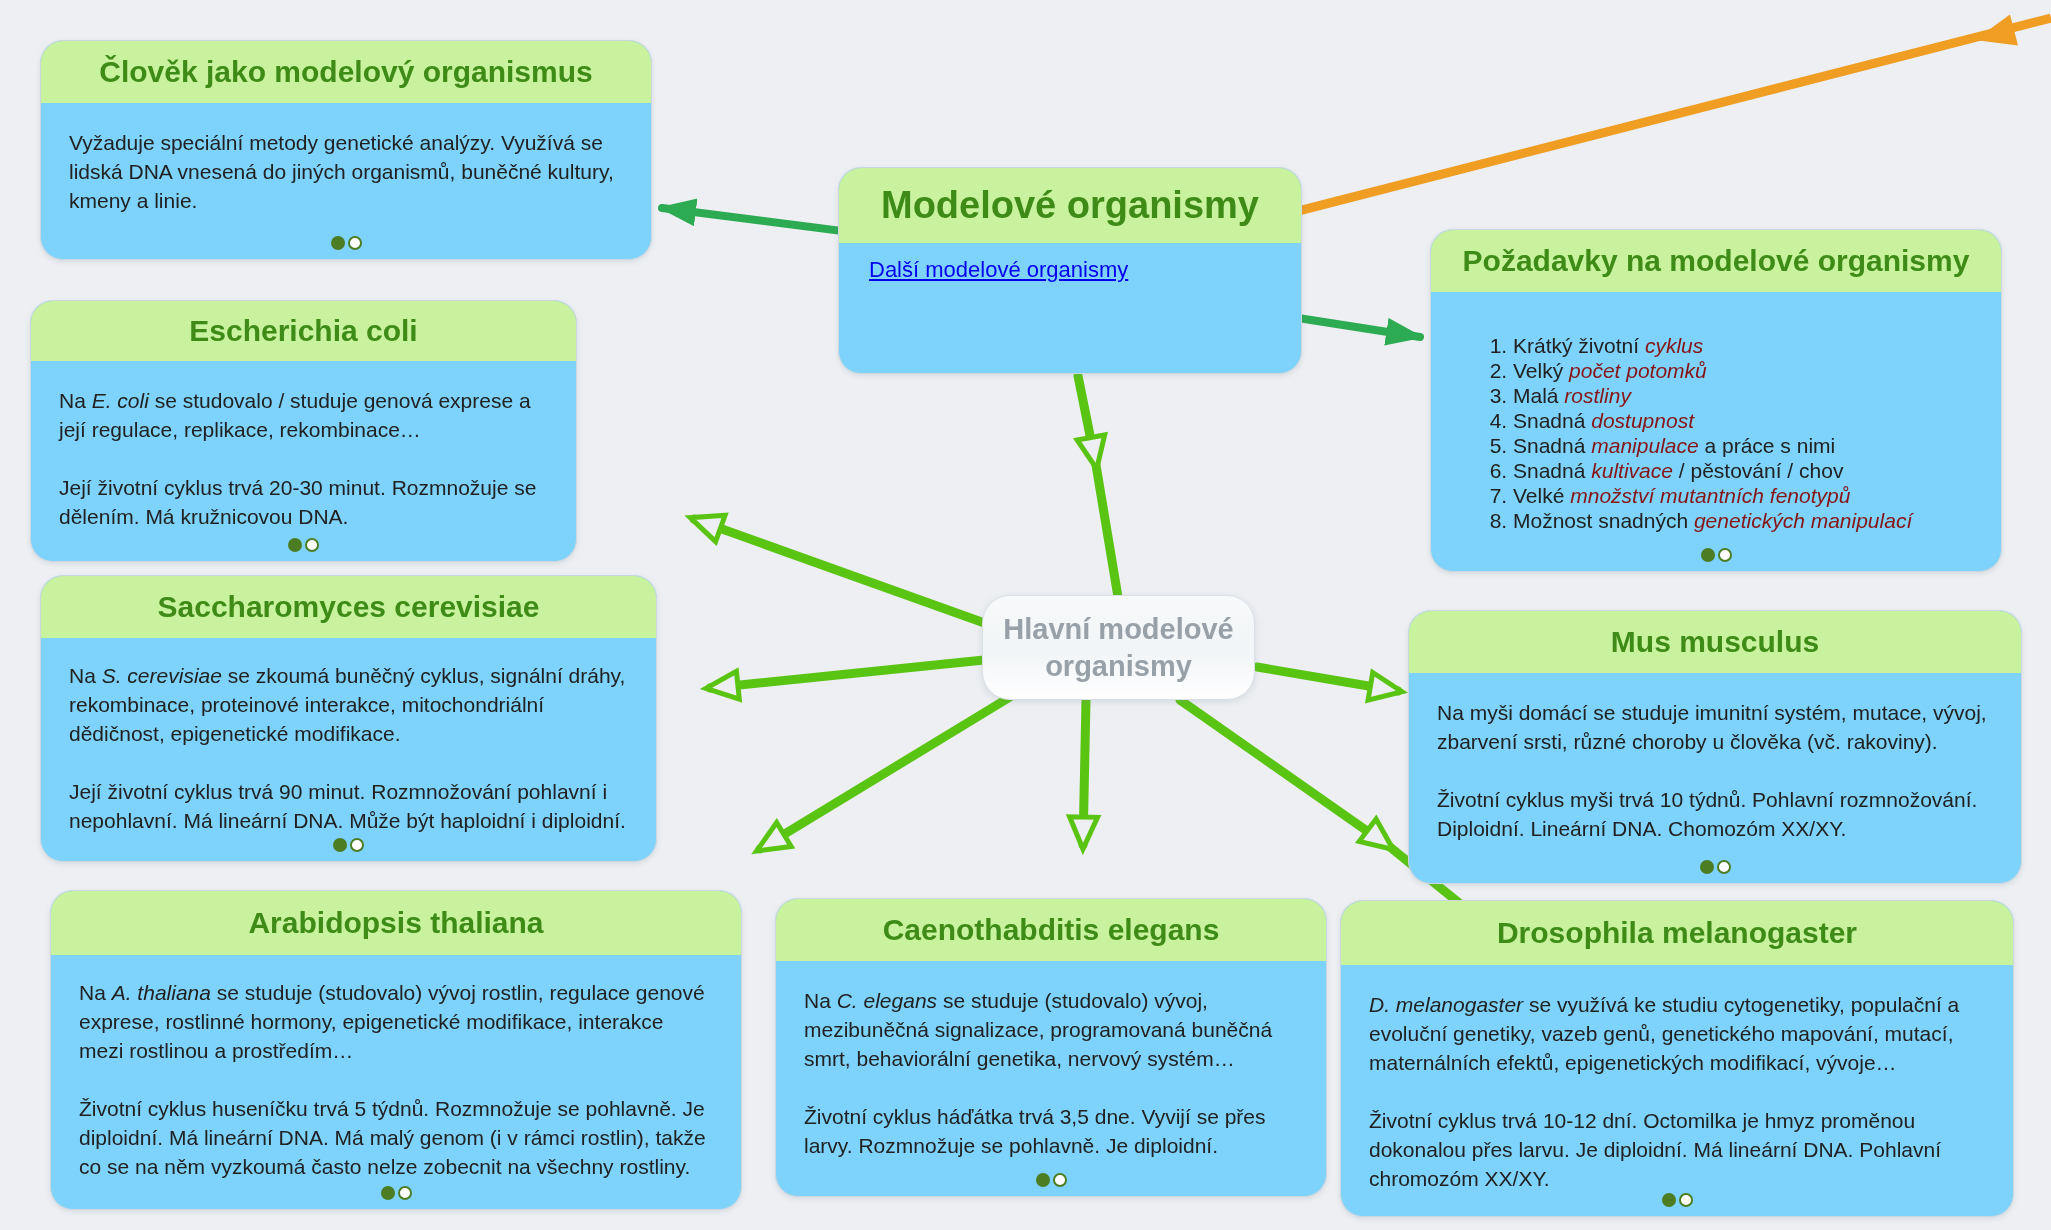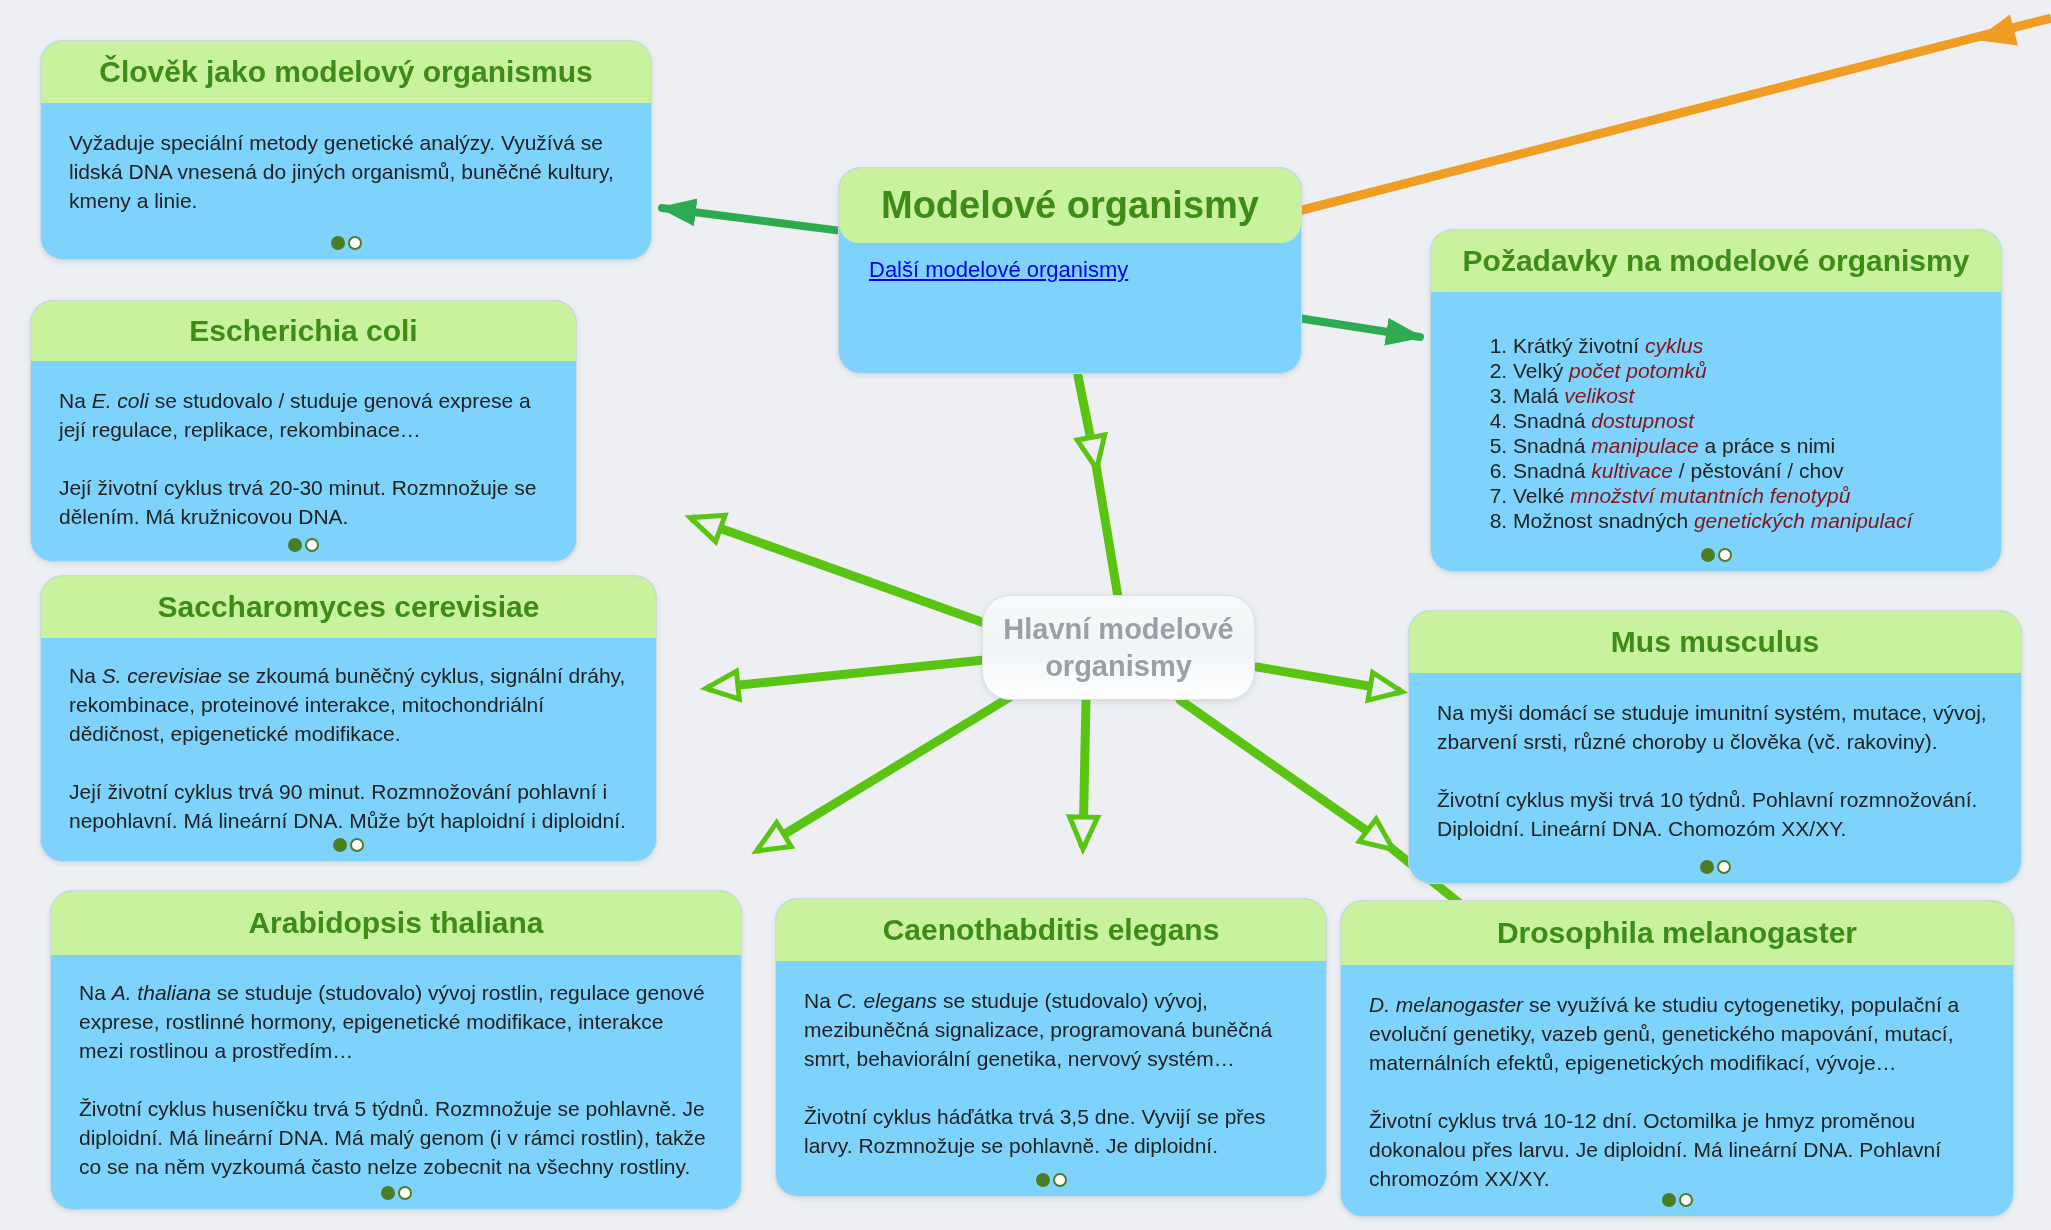--- a/index.html
+++ b/index.html
@@ -35,21 +35,21 @@
   .c4{left:50px;top:890px;width:690px;height:318px;}
   .c5{left:775px;top:898px;width:550px;height:297px;}
   .c6{left:1340px;top:900px;width:672px;height:315px;}
   .c7{left:1408px;top:610px;width:612px;height:272px;}
   .c8{left:1430px;top:229px;width:570px;height:341px;}
   .c8 .card-body{padding:42px 20px 8px;line-height:1.19;}
   .c8 ol{margin:0;padding-left:62px;}
   .c8 li{margin:0;}
   .c8 ol i{color:var(--maroon);}
   .central{left:838px;top:167px;width:462px;height:205px;}
-  .central .card-header{height:75px;font-size:38px;border-radius:20px;}
+  .central .card-header{height:75px;font-size:38px;}
   .central-body{padding:14px 30px 8px;font-size:22px;color:var(--body_text);}
   .central-body a{color:var(--link_blue);text-decoration:underline;cursor:pointer;}
   .tags{margin:17px 0 0;}
   .tags b{font-weight:bold;}
   .hub{position:absolute;z-index:2;left:982px;top:595px;width:273px;height:105px;
        box-sizing:border-box;display:flex;align-items:center;justify-content:center;
        text-align:center;font-size:29px;font-weight:bold;color:var(--hub_text);
        background:linear-gradient(180deg,#f7f9fa 0%,#f2f5f7 55%,#ffffff 100%);
        border:1px solid #d9e0e6;border-radius:28px;box-shadow:0 2px 6px rgba(120,140,160,.22);
        line-height:1.25;padding:0 14px;}
@@ -172,21 +172,21 @@
         <span class="dot empty"></span>
       </div>
   </div>
 
   <div class="card c8">
     <div class="card-header">Požadavky na modelové organismy</div>
     <div class="card-body">
         <ol>
           <li><span>Krátký životní </span><i>cyklus</i></li>
           <li><span>Velký </span><i>počet potomků</i></li>
-          <li><span>Malá </span><i>velikost</i></li>
+          <li><span>Malá </span><i>rostliny</i></li>
           <li><span>Snadná </span><i>dostupnost</i></li>
           <li><span>Snadná </span><i>manipulace</i><span> a práce s nimi</span></li>
           <li><span>Snadná </span><i>kultivace</i><span> / pěstování / chov</span></li>
           <li><span>Velké </span><i>množství mutantních fenotypů</i></li>
           <li><span>Možnost snadných </span><i>genetických manipulací</i></li>
         </ol>
       </div>
     <div class="dots">
         <span class="dot filled"></span>
         <span class="dot empty"></span>

